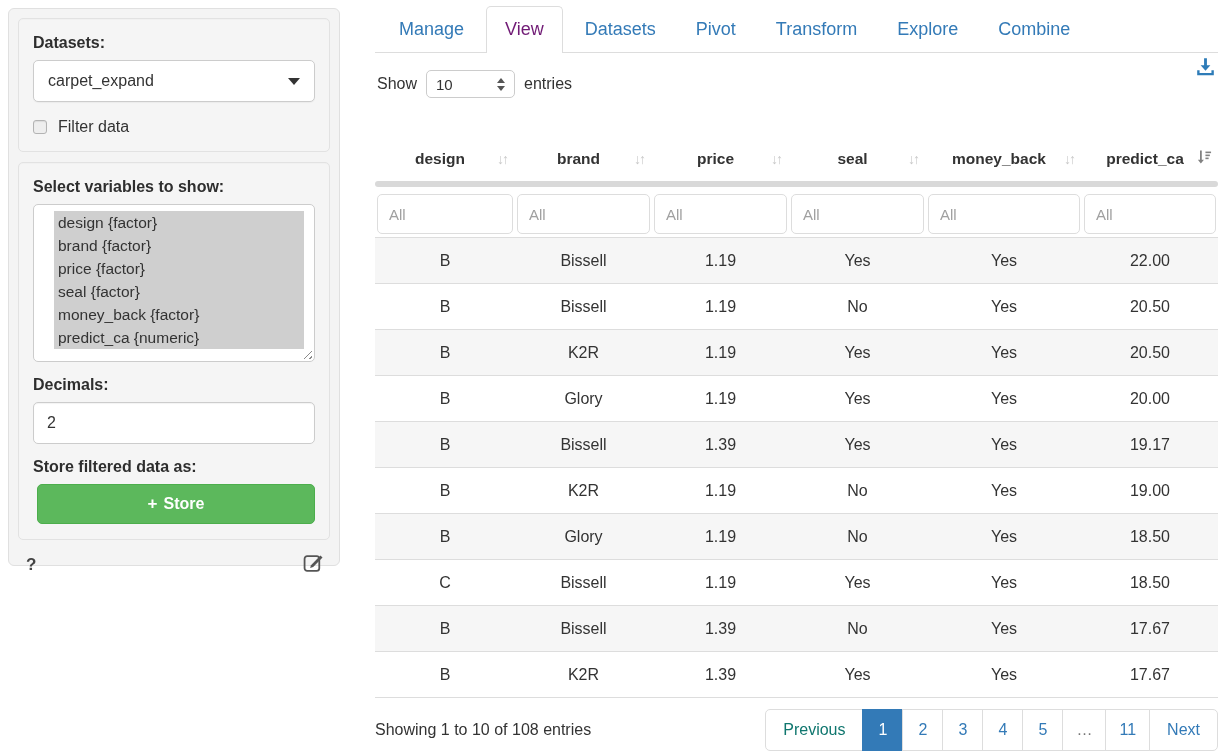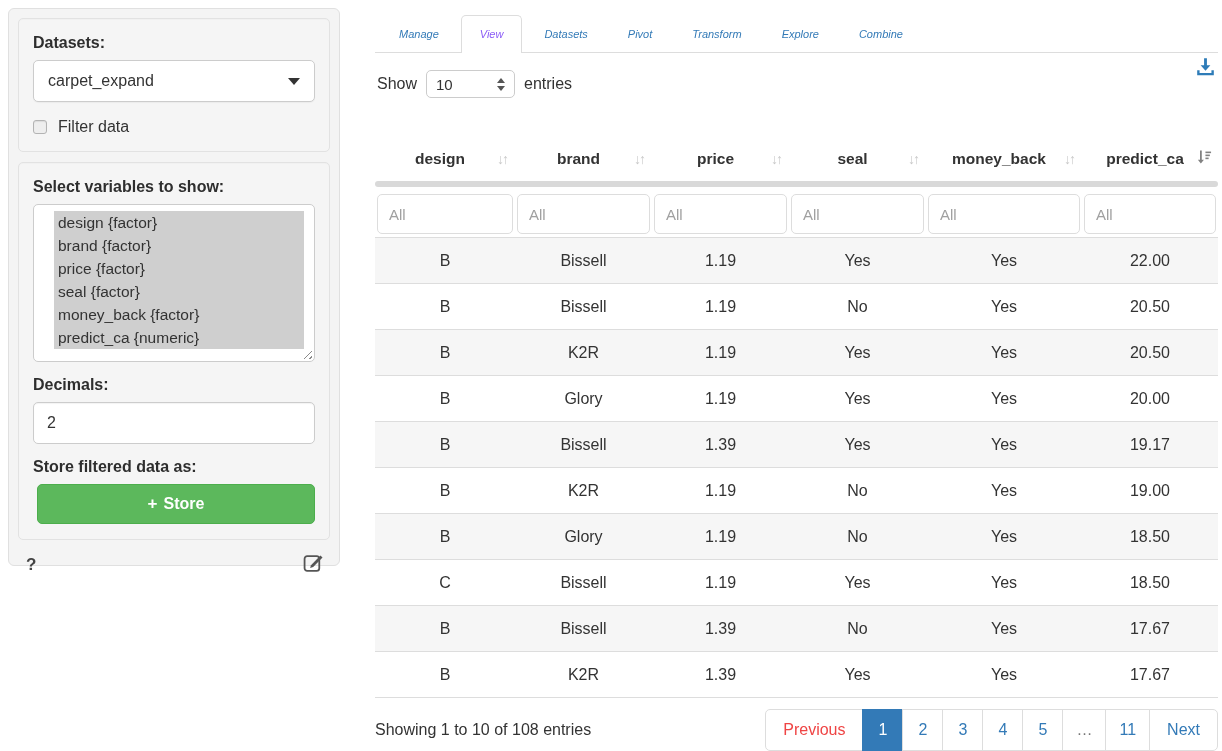--- a/index.html
+++ b/index.html
@@ -44,24 +44,24 @@
   .store-btn .plus { font-size:17px; font-weight:bold; }
   .side-foot { display:flex; justify-content:space-between; align-items:center; padding:2px 6px 0 8px; }
   .help-q { font-weight:bold; font-size:17px; color:#444; cursor:pointer; }
   .edit-ic { cursor:pointer; }
 
   
   .main { position:absolute; left:375px; top:0; width:843px; }
 
   .tabbar { display:flex; align-items:flex-end; height:53px; border-bottom:1px solid #ddd;
             padding-left:6px; }
-  .tab { display:block; padding:12px 18px; margin-right:4px; font-size:11px; color:#337ab7;
-         text-decoration:none; cursor:pointer;font-style:italic; }
+  .tab { display:block; padding:12px 18px; margin-right:4px; font-size:18px; color:#337ab7;
+         text-decoration:none; cursor:pointer; }
   .tab.active { background:#fff; border:1px solid #ddd; border-bottom:none;
-                border-radius:5px 5px 0 0; color:#8b5cf6; margin-bottom:-1px; padding-bottom:13px;
+                border-radius:5px 5px 0 0; color:#701a75; margin-bottom:-1px; padding-bottom:13px;
                 cursor:default;text-align:right; }
 
   .controls { position:relative; height:87px; }
   .show-group { position:absolute; left:2px; top:17px; display:flex; align-items:center; gap:9px;
                 font-size:16px; }
   .page-select { width:89px; height:28px; background:#fff; border:1px solid #ccc; border-radius:5px;
                  display:flex; align-items:center; padding:0 9px; font-size:15px; cursor:pointer; }
   .page-select .grow { flex:1; }
   .spinner { display:flex; flex-direction:column; gap:3px; align-items:center; }
   .spin-up { width:0; height:0; border-left:4px solid transparent; border-right:4px solid transparent;
@@ -95,21 +95,21 @@
   .tr { display:grid; grid-template-columns:140px 137px 137px 137px 156px 136px; height:46px;
         align-items:center; border-top:1px solid #ddd; font-size:16px; text-align:center; }
   .tr.striped { background:#f6f6f6; }
 
   .table-footer { display:flex; justify-content:space-between; align-items:center; margin-top:11px; }
   .dt-info { font-size:16px; }
   .pagination { display:flex; }
   .page-btn { height:42px; min-width:41px; padding:0 13px; display:flex; align-items:center;
               justify-content:center; background:#fff; border:1px solid #ddd; margin-left:-1px;
               color:#337ab7; font-size:16px; cursor:pointer; text-decoration:none; }
-  .page-btn.prev { border-radius:5px 0 0 5px; color:#ef4444; padding:0 17px; margin-left:0; }
+  .page-btn.prev { border-radius:5px 0 0 5px; color:#0f766e; padding:0 17px; margin-left:0; }
   .page-btn.next { border-radius:0 5px 5px 0; padding:0 17px; }
   .page-btn.active { background:#337ab7; border-color:#337ab7; color:#fff; cursor:default; }
   .page-btn.ellipsis { color:#777; cursor:default; }
 </style>
 </head>
 <body>
 
 <div class="sidebar">
   <div class="well">
     <span class="side-label">Datasets:</span>

